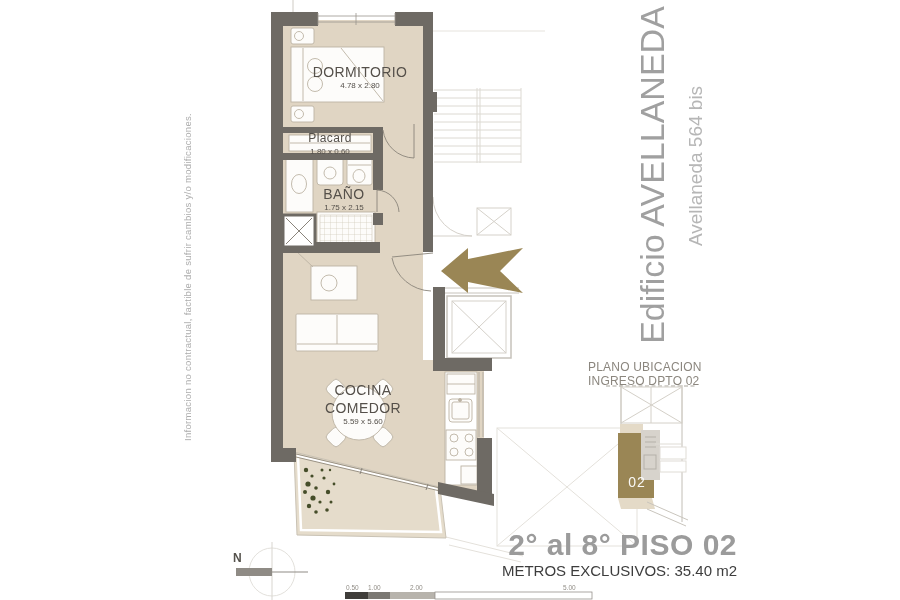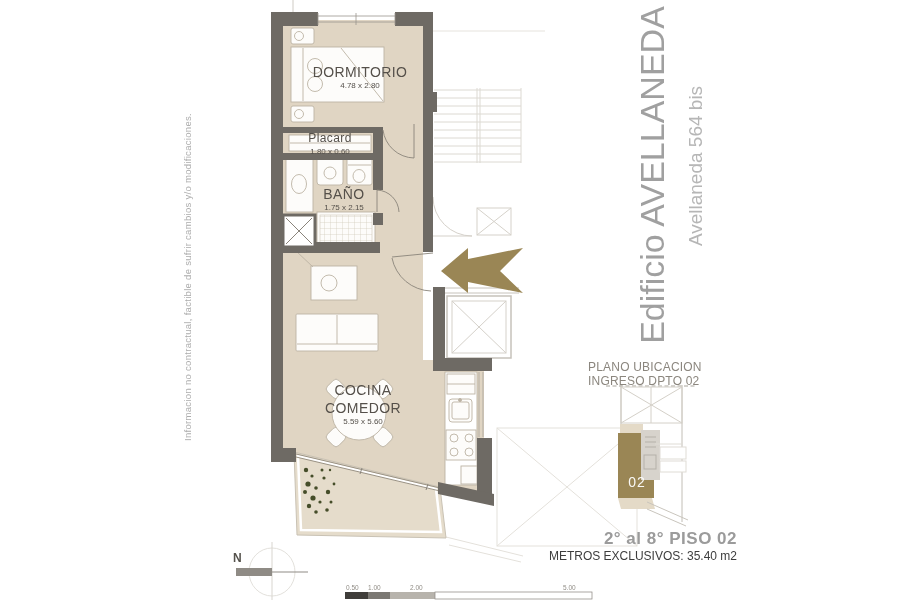--- a/index.html
+++ b/index.html
@@ -15,22 +15,22 @@
   .lbl-dorm{left:310px;top:63px;width:100px;}
   .lbl-placard{left:299px;top:131px;width:62px;}
   .lbl-placard .room-name{font-size:12px;}
   .lbl-bano{left:309px;top:185px;width:70px;}
   .lbl-cocina{left:312px;top:358px;width:102px;margin-top:23px;}
   .miniplan-title{position:absolute;left:588px;top:360px;width:170px;font-size:12px;
                   color:#8b867e;letter-spacing:.2px;}
   .unit-num{position:absolute;left:620px;top:474px;width:34px;text-align:center;
             font-size:14px;color:rgba(255,255,255,.95);letter-spacing:1px;}
   .summary{position:absolute;right:163px;top:530px;text-align:right;}
-  .floor-title{font-size:17px;font-weight:bold;color:#9b9b9b;letter-spacing:.5px;line-height:1;}
-  .sum-line{font-size:12px;color:#3d3d3d;margin-top:3px;line-height:1.1;}
+  .floor-title{font-size:30px;font-weight:bold;color:#9b9b9b;letter-spacing:.5px;line-height:1;}
+  .sum-line{font-size:15px;color:#3d3d3d;margin-top:3px;line-height:1.1;}
   .north-label{position:absolute;left:233px;top:551px;font-size:12px;font-weight:bold;color:#55524c;}
   .tick{position:absolute;top:584px;font-size:6.5px;color:#918d86;}
   .t0{left:346px;} .t1{left:368px;} .t2{left:410px;} .t3{left:563px;}
 </style>
 </head>
 <body>
 
 <div class="canvas">
 
   <svg width="900" height="600" viewBox="0 0 900 600" style="position:absolute;left:0;top:0;">

